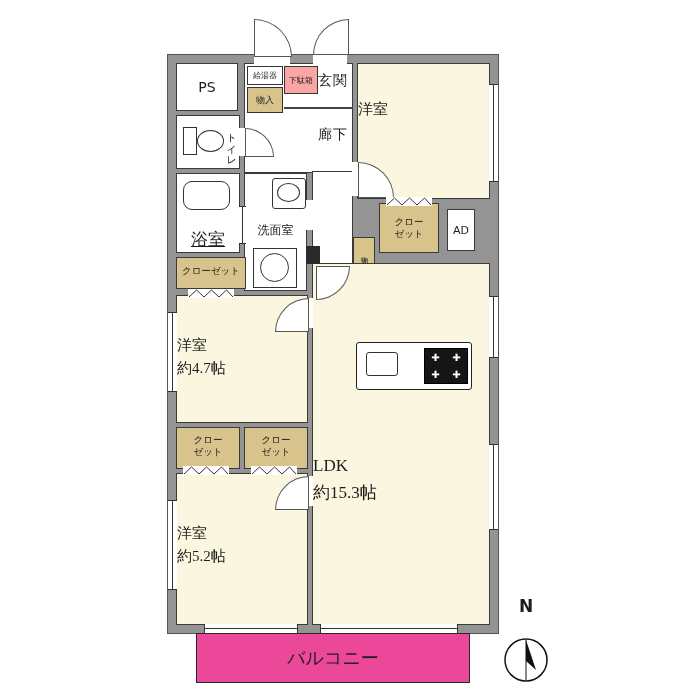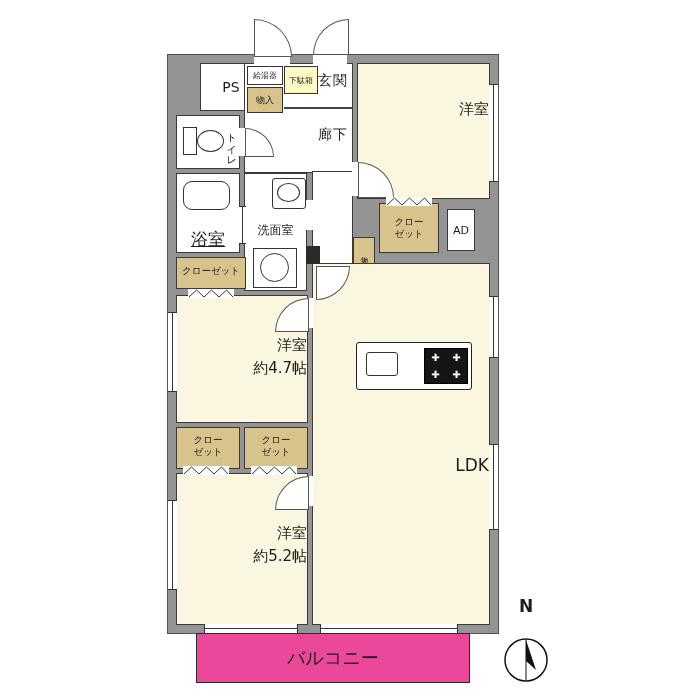--- a/index.html
+++ b/index.html
@@ -15,38 +15,38 @@
   .fixture{position:absolute;background:#fff;border:1px solid #333;}
   .win-v{position:absolute;background:linear-gradient(to right,#fff 0 42%,#333 42% 58%,#fff 58% 100%);border-top:1px solid #333;border-bottom:1px solid #333;}
   .win-h{position:absolute;background:linear-gradient(to bottom,#fff 0 42%,#333 42% 58%,#fff 58% 100%);border-left:1px solid #333;border-right:1px solid #333;}
   .gap{position:absolute;background:#fff;}
   .arc{position:absolute;background:#fff;border:1px solid #555;}
   .arc-tr{border-radius:0 100% 0 0;}
   .arc-tl{border-radius:100% 0 0 0;}
   .arc-br{border-radius:0 0 100% 0;}
   .lab{position:absolute;text-align:center;}
   .v{writing-mode:vertical-rl;text-orientation:upright;letter-spacing:1px;}
-  .room-label{position:absolute;text-align:right;font-size:15px;line-height:1.55;}
+  .room-label{position:absolute;text-align:left;font-size:15px;line-height:1.55;font-family:Liberation Serif, serif;}
   .room-label span{display:block;}
   .ldk-label{font-size:17px;line-height:1.6;}
   .closet-label{position:absolute;text-align:center;font-size:9.5px;line-height:1.3;}
   .closet-label span{display:block;}
   .stove{position:absolute;background:#151515;border:1px solid #000;display:flex;flex-wrap:wrap;}
   .burner{width:50%;height:50%;display:flex;align-items:center;justify-content:center;color:#fff;font-size:10px;line-height:1;}
   .zig{position:absolute;background:#fff;}
   .balcony{position:absolute;background:#ec4899;border:1.5px solid #2a2a2a;display:flex;align-items:center;justify-content:center;font-size:18px;}
 </style>
 </head>
 <body>
 
 <div id="plan">
 
   <div class="shell" style="left:168px;top:55px;width:330px;height:578px;"></div>
 
-  <div class="room white" style="left:177px;top:64px;width:60px;height:46px;display:flex;align-items:center;justify-content:center;font-size:14px;margin-left:24px;">
+  <div class="room white" style="left:177px;top:64px;width:60px;height:46px;display:flex;align-items:center;justify-content:center;font-size:14px;">
       <span>PS</span>
     </div>
   <div class="room white" style="left:245px;top:64px;width:107px;height:108px;"></div>
   <div class="room white" style="left:313px;top:172px;width:39px;height:92px;"></div>
   <div class="room white" style="left:177px;top:116px;width:62px;height:52px;"></div>
   <div class="room white" style="left:177px;top:174px;width:62px;height:78px;"></div>
   <div class="room white" style="left:245px;top:174px;width:61px;height:116px;"></div>
   <div class="room cream" style="left:358px;top:64px;width:131px;height:134px;"></div>
   <div class="room tan" style="left:380px;top:204px;width:58px;height:48px;"></div>
   <div class="room white" style="left:448px;top:210px;width:26px;height:40px;display:flex;align-items:center;justify-content:center;font-size:11px;">
@@ -65,21 +65,21 @@
   <div class="balcony" style="left:196px;top:633px;width:272px;height:48px;">
       <span>バルコニー</span>
     </div>
 
   <div class="bx" style="left:247px;top:66px;width:34px;height:17px;background:#fff;font-size:8px;">
       <span>給湯器</span>
     </div>
   <div class="bx tan" style="left:247px;top:87px;width:34px;height:24px;font-size:9px;">
       <span>物入</span>
     </div>
-  <div class="bx" style="left:284px;top:66px;width:32px;height:26px;background:#fef9c3;font-size:8px;">
+  <div class="bx" style="left:284px;top:66px;width:32px;height:26px;background:#fca5a5;font-size:8px;">
       <span>下駄箱</span>
     </div>
   <div class="abs" style="left:284px;top:107px;width:68px;height:2px;background:#444;"></div>
   <div class="abs" style="left:306px;top:246px;width:14px;height:18px;background:#2a2a2a;"></div>
 
   <div class="fixture" style="left:183px;top:127px;width:12px;height:26px;"></div>
   <div class="fixture" style="left:197px;top:130px;width:25px;height:20px;border-radius:50%;"></div>
   <div class="fixture" style="left:183px;top:181px;width:45px;height:27px;border-radius:9px;"></div>
   <div class="fixture" style="left:272px;top:178px;width:32px;height:29px;border-radius:3px;"></div>
   <div class="fixture" style="left:277px;top:183px;width:21px;height:17px;border-radius:50%;"></div>
@@ -144,20 +144,21 @@
   <div class="room-label" style="left:177px;top:334px;width:130px;">
     <span>洋室</span>
     <span>約4.7帖</span>
   </div>
   <div class="room-label" style="left:177px;top:522px;width:130px;">
     <span>洋室</span>
     <span>約5.2帖</span>
   </div>
   <div class="room-label ldk-label" style="left:313px;top:452px;width:176px;">
     <span>LDK</span>
+    <span>約15.3帖</span>
   </div>
 
   <div class="closet-label" style="left:380px;top:216px;width:58px;">
     <span>クロー</span>
     <span>ゼット</span>
   </div>
   <div class="closet-label" style="left:177px;top:265px;width:68px;">
     <span>クローゼット</span>
   </div>
   <div class="closet-label" style="left:177px;top:434px;width:62px;">

